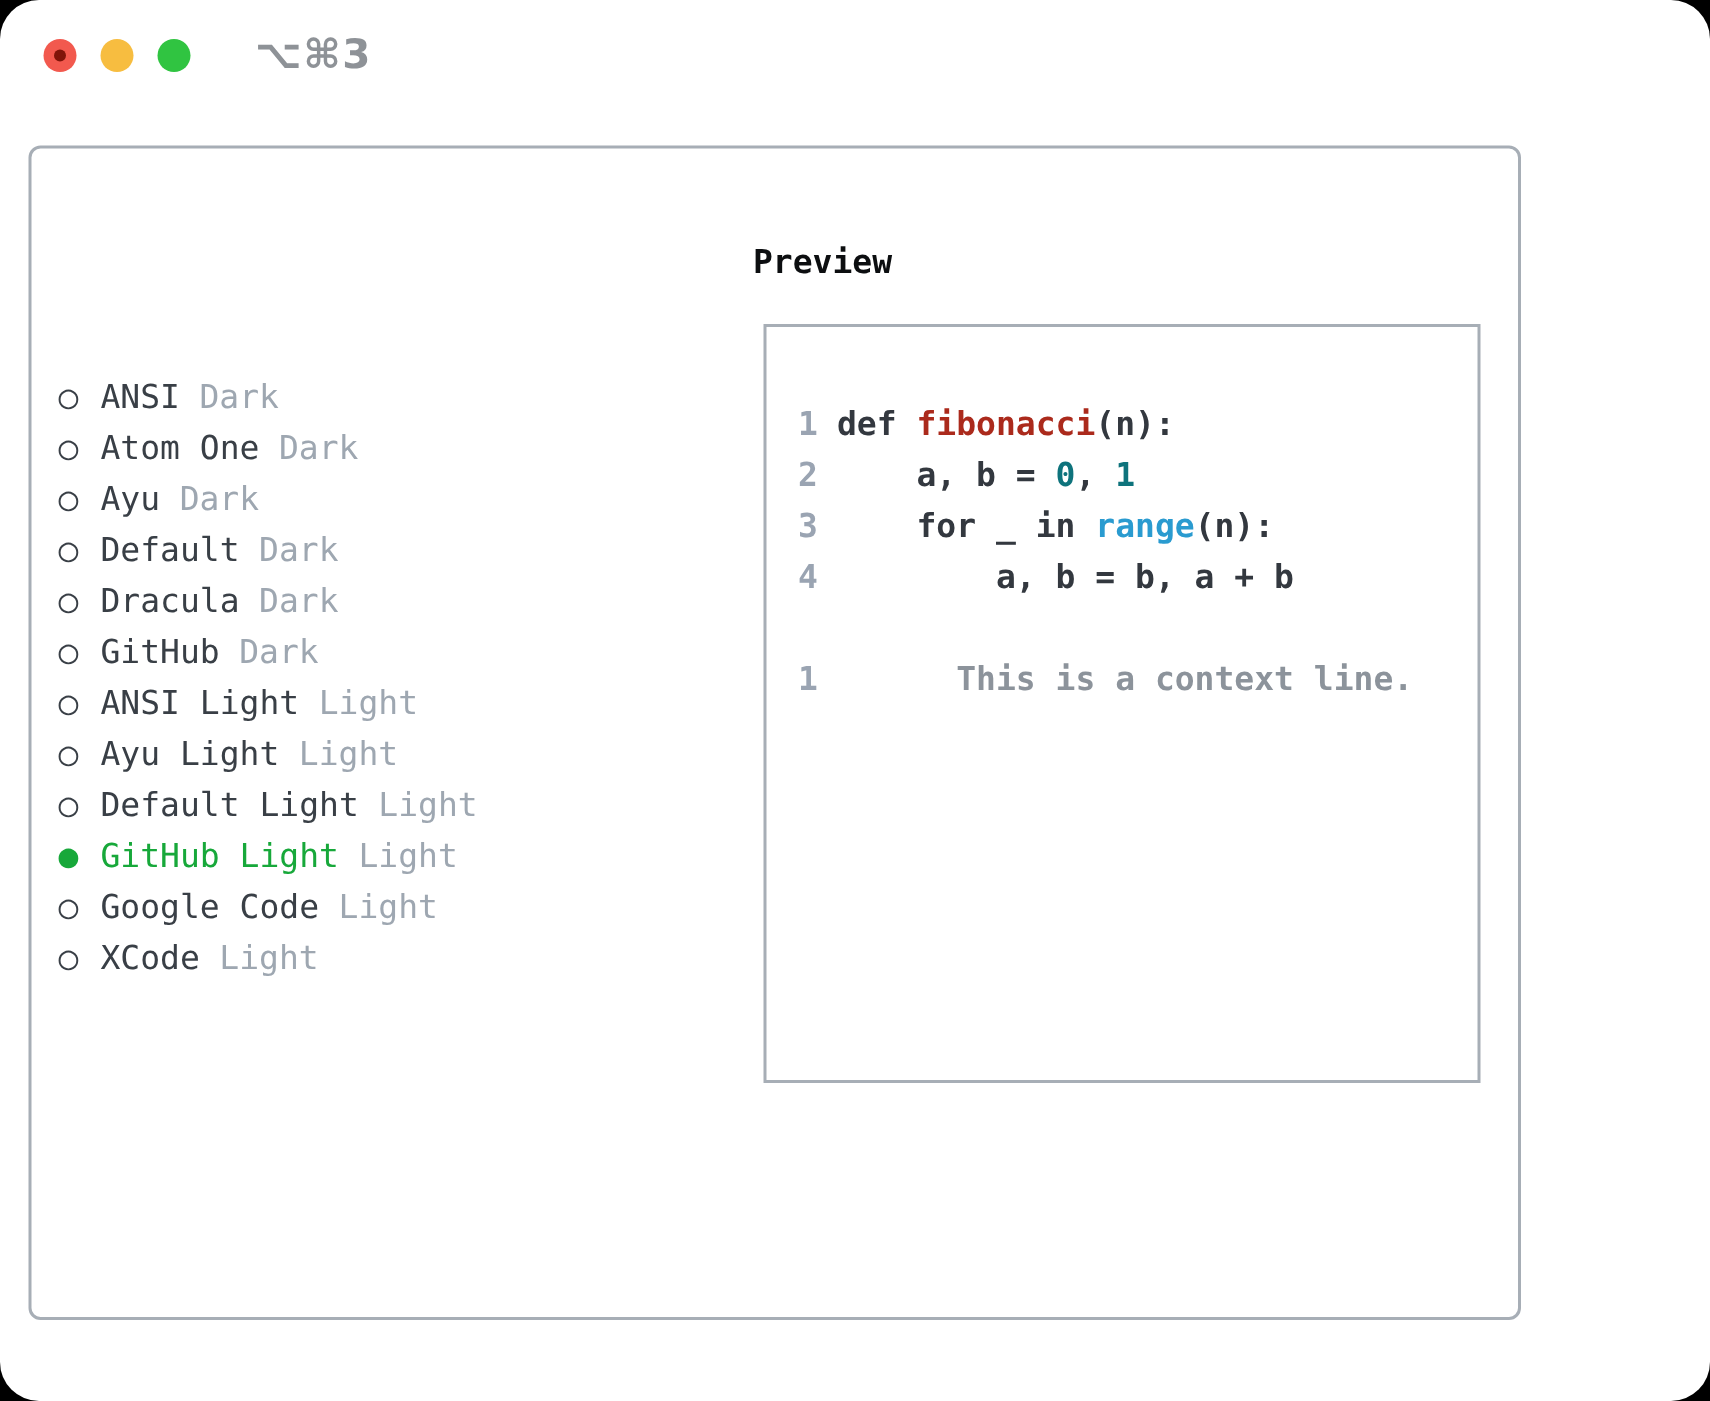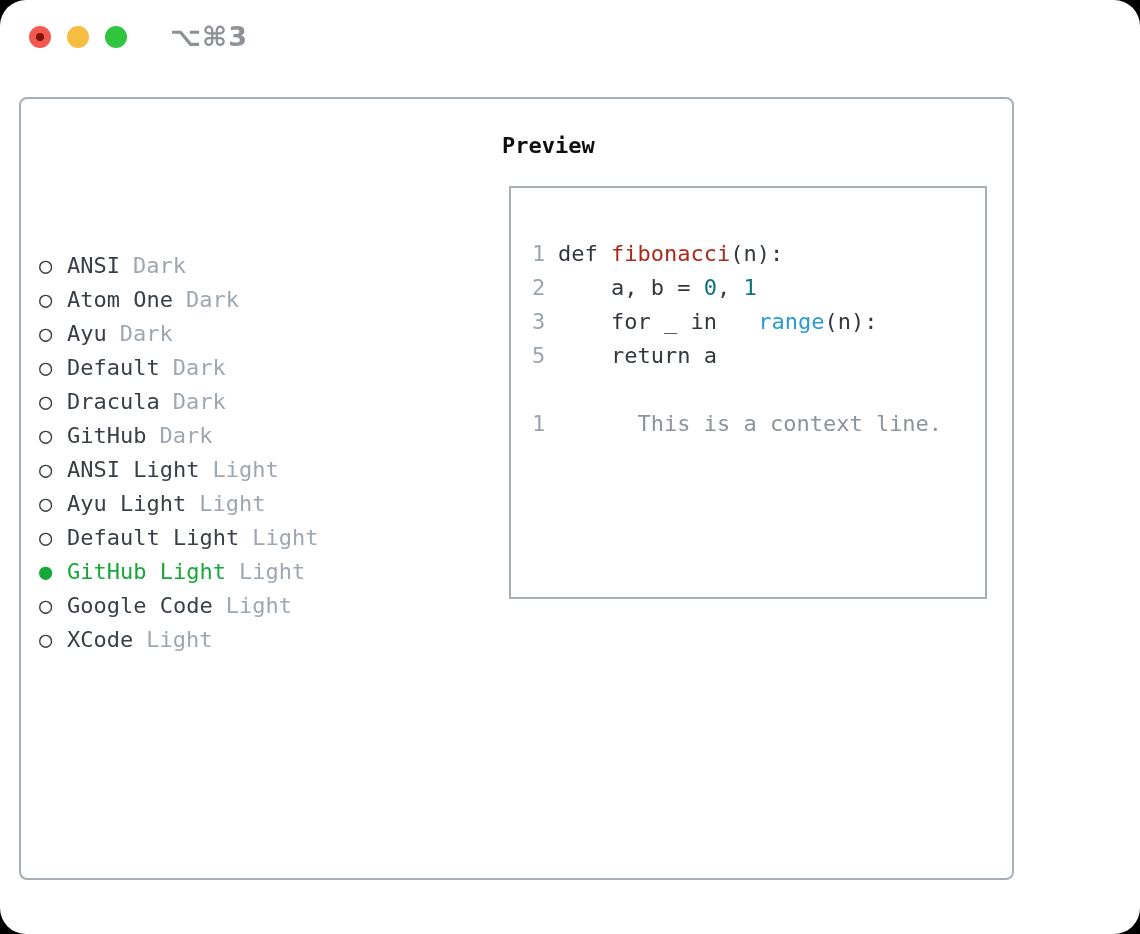--- a/index.html
+++ b/index.html
@@ -44,36 +44,36 @@
   .row { height:34px; }
   .marker { display:inline-block; width:28px; color:var(--text_dark); }
   .marker.prompt { color:var(--heading_black); font-weight:bold; }
   .marker.on { color:var(--accent_green); }
   .theme-name { color:var(--text_dark);text-align:center; }
   .row.selected .theme-name { color:var(--accent_green);margin-top:48px; }
   .variant { color:var(--muted); margin-left:13px; }
   .heading { color:var(--heading_black); font-weight:bold; }
   .apply-section { margin-top:34px; }
   
-  .right-col { position:absolute; left:481px; top:30px; }
+  .right-col { position:absolute; left:481px; top:60px; }
   .preview-title {
     font-size:22px; line-height:34px; font-weight:bold;
     color:var(--heading_black);
   }
   .preview-box {
-    margin-top:23px; margin-left:7px; width:478px; height:413px;
+    margin-top:23px; margin-left:7px; width:478px; height:506px;
     border:2px solid var(--border_gray); box-sizing:border-box;
-    padding:49px 8px 0 21px; overflow:hidden; background:#fff;
+    padding:49px 8px 0 21px; overflow:hidden; background:#fff;font-weight:bold;
   }
   .code-line { height:34px; white-space:pre; font-size:22px; line-height:34px; }
   .ln { display:inline-block; width:26px; color:var(--line_number); }
   .seg.fg   { color:var(--code_fg); }
   .seg.fn   { color:var(--function_red); }
   .seg.num  { color:var(--number_teal); }
-  .seg.call { color:var(--call_blue);margin-left:28px; }
+  .seg.call { color:var(--call_blue); }
   .seg.ctx  { color:var(--context_gray); }
   .seg.del  { color:var(--deleted_red); }
   .seg.add  { color:var(--added_green); }
 </style>
 </head>
 <body>
 
 <div class="window">
 
   <div class="titlebar">
@@ -98,20 +98,20 @@
 
       
     </div>
 
     <div class="right-col">
       <div class="preview-title">Preview</div>
       <div class="preview-box" id="preview-box">
           <div class="code-line"><span class="ln">1</span><span class="seg fg">def </span><span class="seg fn">fibonacci</span><span class="seg fg">(n):</span></div>
           <div class="code-line"><span class="ln">2</span><span class="seg fg">    a, b = </span><span class="seg num">0</span><span class="seg fg">, </span><span class="seg num">1</span></div>
           <div class="code-line"><span class="ln">3</span><span class="seg fg">    for _ in </span><span class="seg call">range</span><span class="seg fg">(n):</span></div>
-          <div class="code-line"><span class="ln">5</span><span class="seg fg">    return a</span></div>
+          <div class="code-line"><span class="ln">4</span><span class="seg fg">        a, b = b, a + b</span></div>
           <div class="code-line"><span class="ln"></span></div>
           <div class="code-line"><span class="ln">1</span><span class="seg ctx">      This is a context line.</span></div>
         </div>
     </div>
 
   </div>
 </div>
 
 </body></html>

